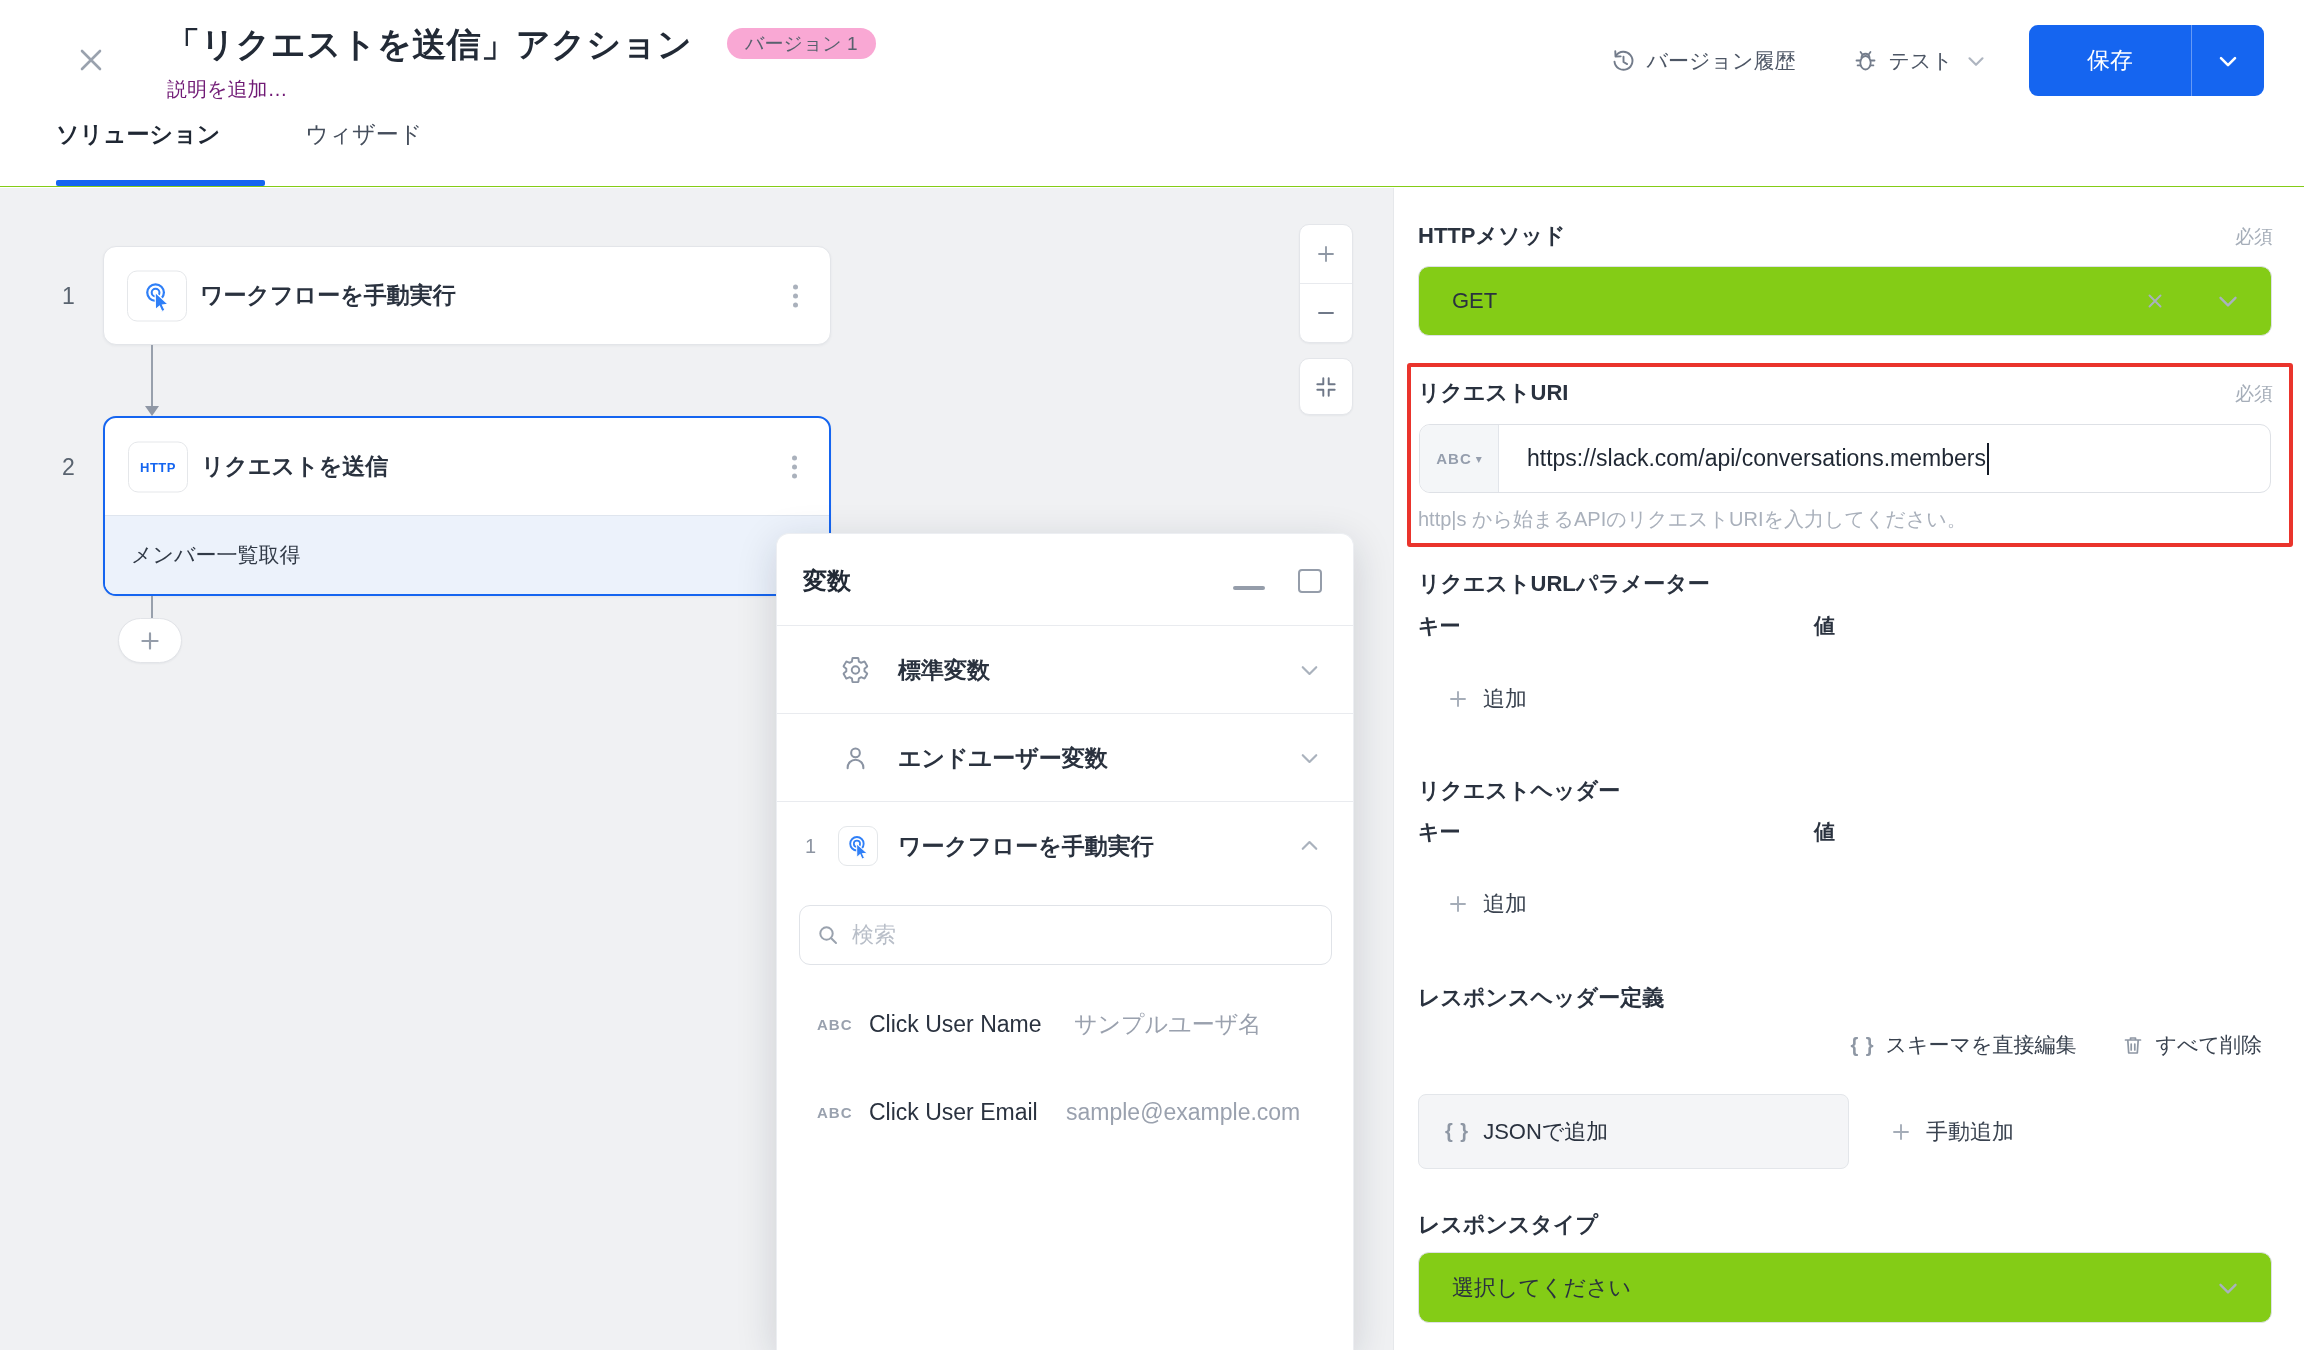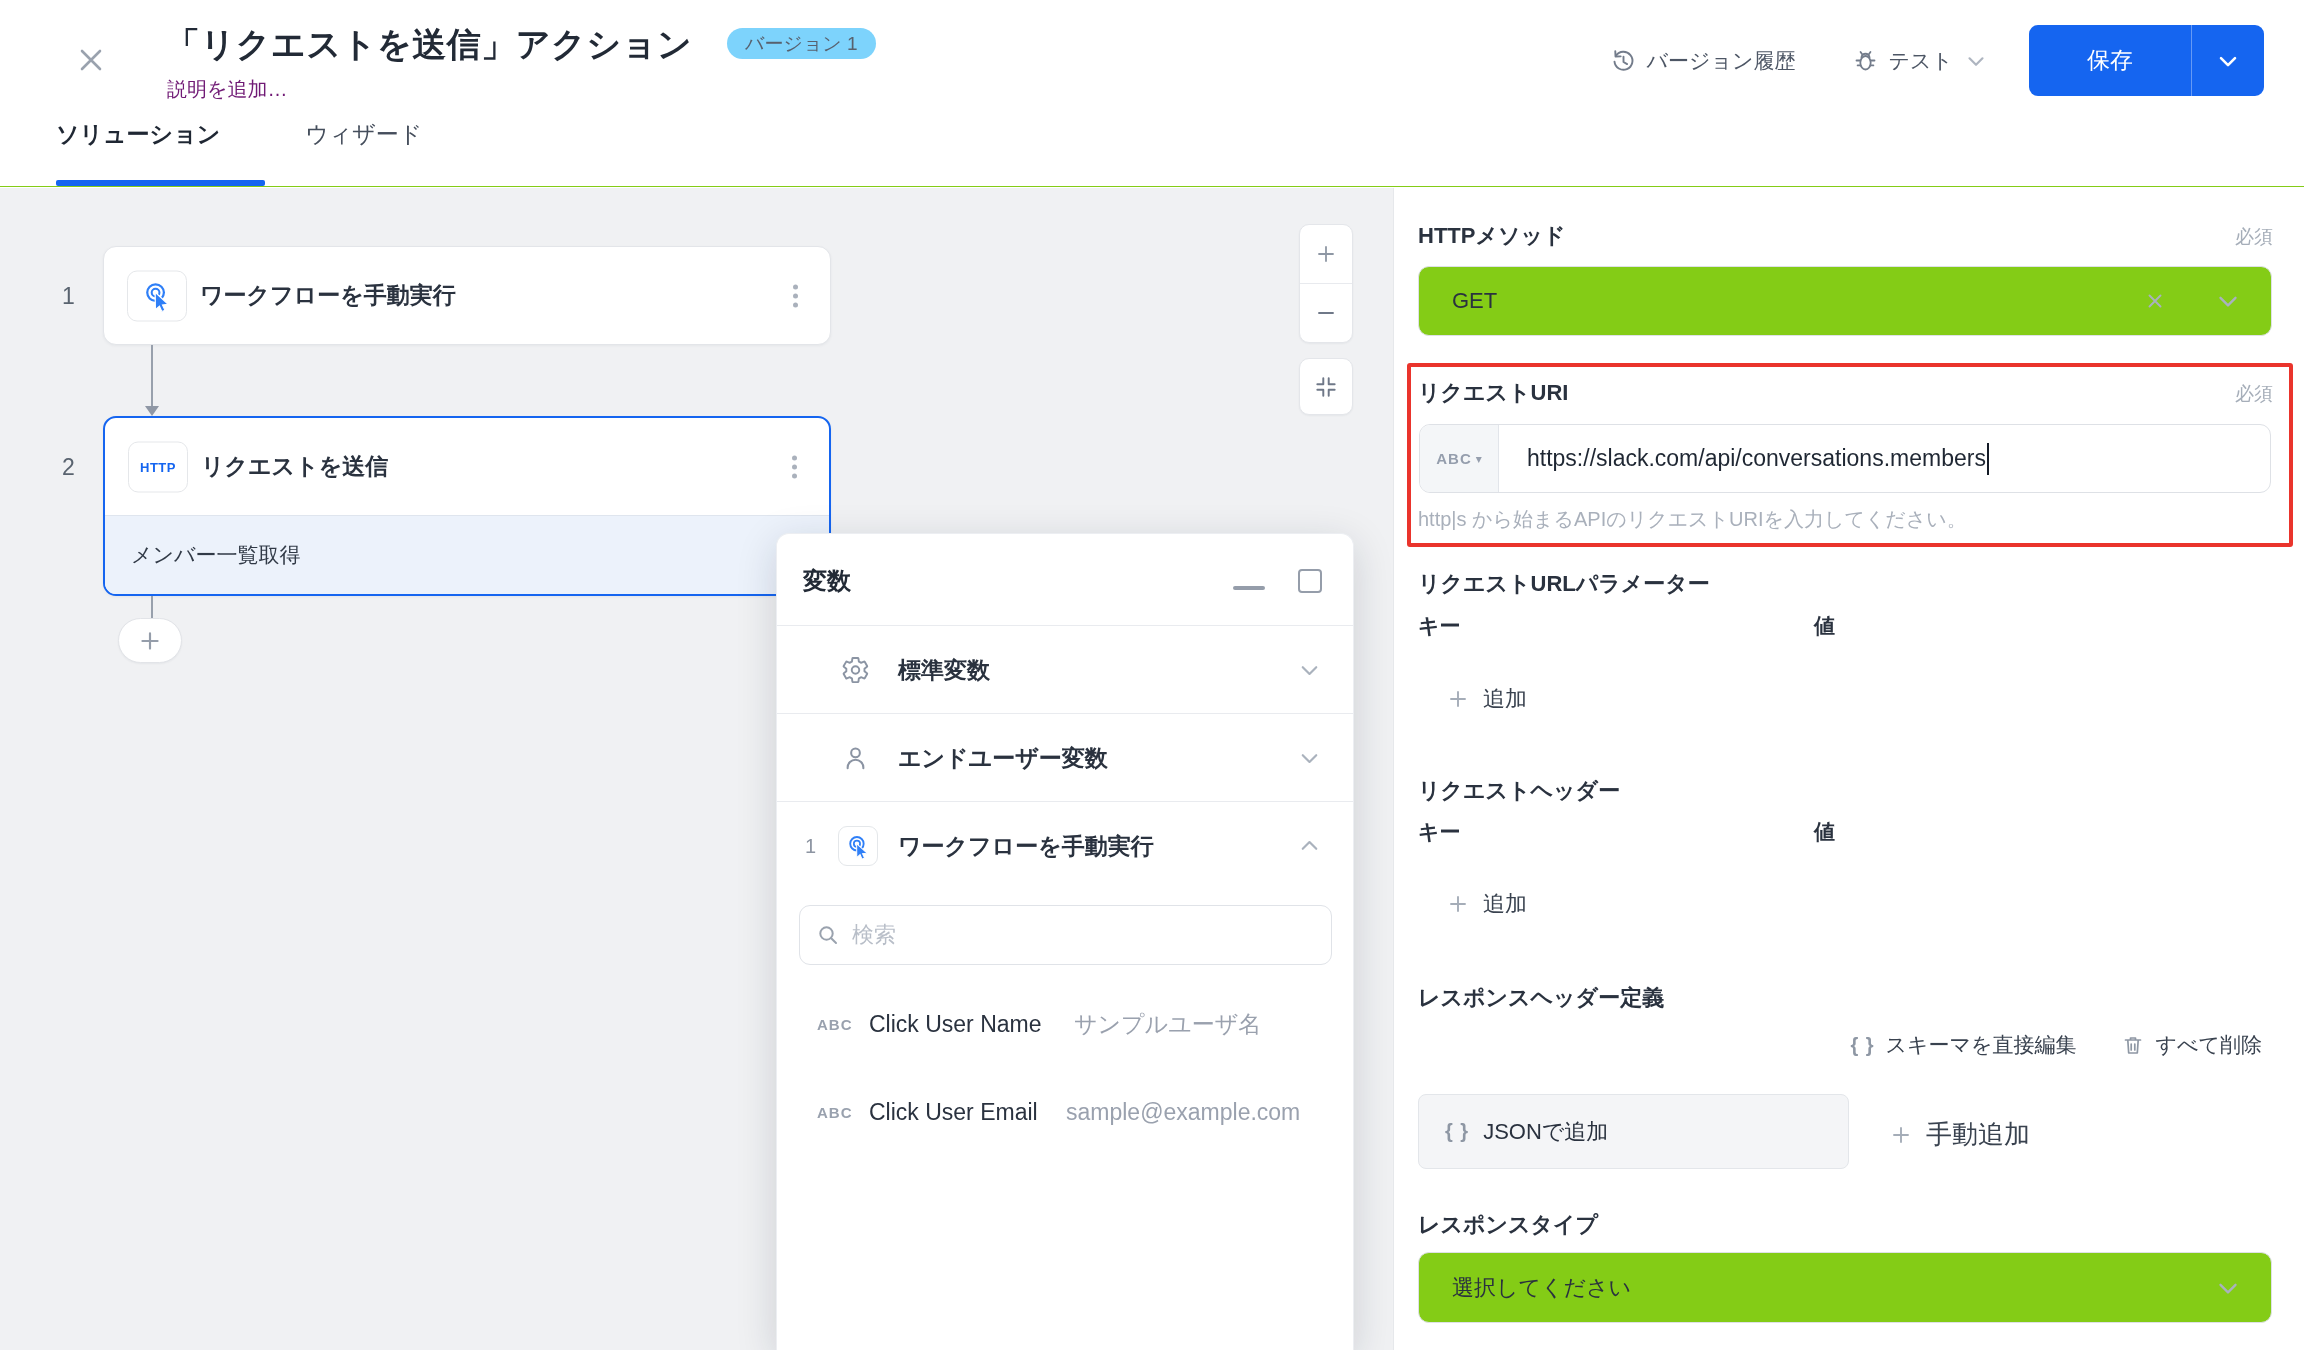--- a/index.html
+++ b/index.html
@@ -7,21 +7,21 @@
   body {
     font-family:"Liberation Sans","DejaVu Sans",sans-serif;
     color:#2a323f; background:#fff; overflow:hidden; position:relative;
   }
   .app { position:absolute; inset:0; }
 
   
   .header { position:absolute; top:0; left:0; width:2304px; height:187px; background:#fff; border-bottom:1px solid #84cc16; z-index:10; }
   .close-btn { position:absolute; left:74px; top:42px; width:36px; height:36px; background:none; border:none; cursor:pointer; }
   .title { position:absolute; left:166px; top:22px; font-size:34px; font-weight:700; color:#222a36; letter-spacing:.5px; }
-  .version-badge { position:absolute; left:727px; top:28px; height:31px; padding:0 18px; background:#7dd3fc; border-radius:16px; font-size:19px; color:#58616e; display:flex; align-items:center; }
+  .version-badge { position:absolute; left:727px; top:28px; height:31px; padding:0 18px; background:#f9a8d4; border-radius:16px; font-size:19px; color:#58616e; display:flex; align-items:center; }
   .description { position:absolute; left:167px; top:76px; font-size:20px; color:#701a75; }
   .header-right { position:absolute; right:40px; top:25px; height:71px; display:flex; align-items:center; }
   .hr-item { display:flex; align-items:center; gap:10px; font-size:21px; color:#4d5665; cursor:pointer; }
   .hr-history { margin-right:56px; }
   .hr-test { margin-right:40px; }
   .save-split { width:235px; height:71px; background:#1565f0; border-radius:9px; display:flex; align-items:stretch; overflow:hidden; cursor:pointer; }
   .save-main { flex:1; display:flex; align-items:center; justify-content:center; color:#fff; font-size:23px; font-weight:500; }
   .save-divider { width:1px; background:rgba(255,255,255,.35); margin:0; }
   .save-caret { width:72px; display:flex; align-items:center; justify-content:center; }
 
@@ -90,21 +90,21 @@
   .uri-value { font-size:23px; color:#1f2733; }
   .caret { display:inline-block; width:2px; height:32px; background:#141b27; margin-left:1px; }
   .helper { position:absolute; left:24px; top:318px; font-size:20px; color:#a9b0bb; }
   .kv-key { position:absolute; left:24px; font-size:21px; font-weight:600; color:#2a323f; }
   .kv-val { position:absolute; left:420px; font-size:21px; font-weight:600; color:#2a323f; }
   .add-link { position:absolute; left:52px; display:flex; align-items:center; gap:13px; font-size:22px; color:#39424f; cursor:pointer; }
   .schema-links { position:absolute; right:42px; top:843px; display:flex; align-items:center; gap:44px; }
   .schema-link { display:flex; align-items:center; gap:11px; font-size:21px; color:#39424f; cursor:pointer; }
   .braces { font-size:20px; font-weight:600; color:#8e97a4; letter-spacing:1px; }
   .json-btn { position:absolute; left:24px; top:906px; width:431px; height:75px; background:#f4f5f7; border:1px solid #e3e6ea; border-radius:8px; display:flex; align-items:center; padding-left:26px; gap:14px; font-size:22px; color:#2a323f; cursor:pointer; }
-  .manual-add { position:absolute; left:495px; top:929px; display:flex; align-items:center; gap:13px; font-size:26px; color:#39424f; cursor:pointer;justify-content:space-between; }
+  .manual-add { position:absolute; left:495px; top:929px; display:flex; align-items:center; gap:13px; font-size:22px; color:#39424f; cursor:pointer;justify-content:space-between; }
 
   svg { display:block; }
 </style>
 </head>
 <body>
 
 <div class="app">
 
   <div class="header">
     <button class="close-btn" aria-label="close">

